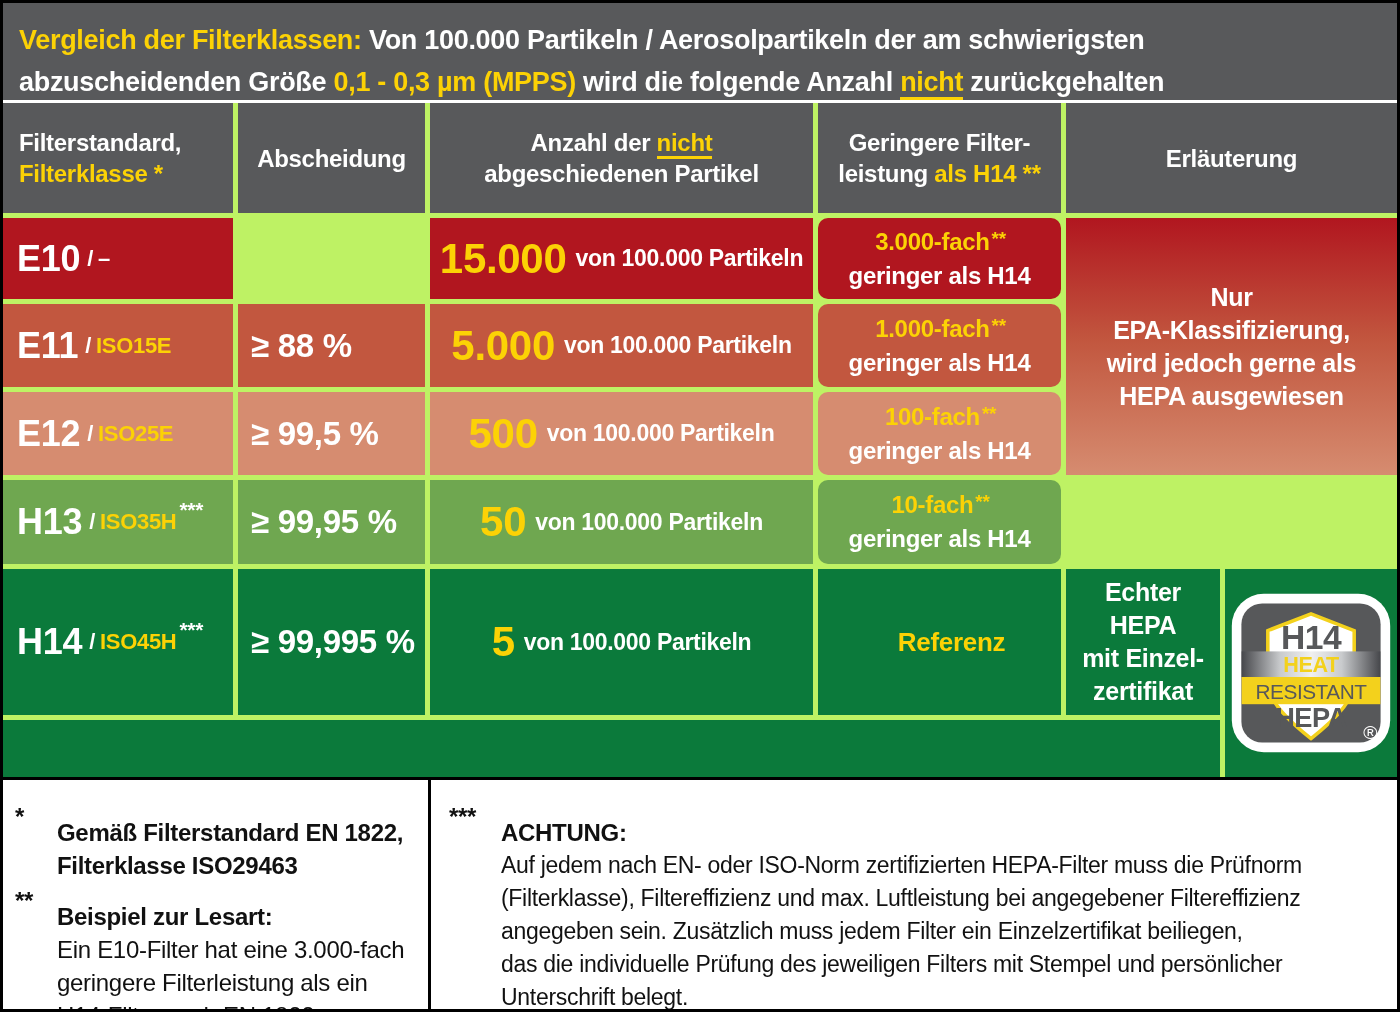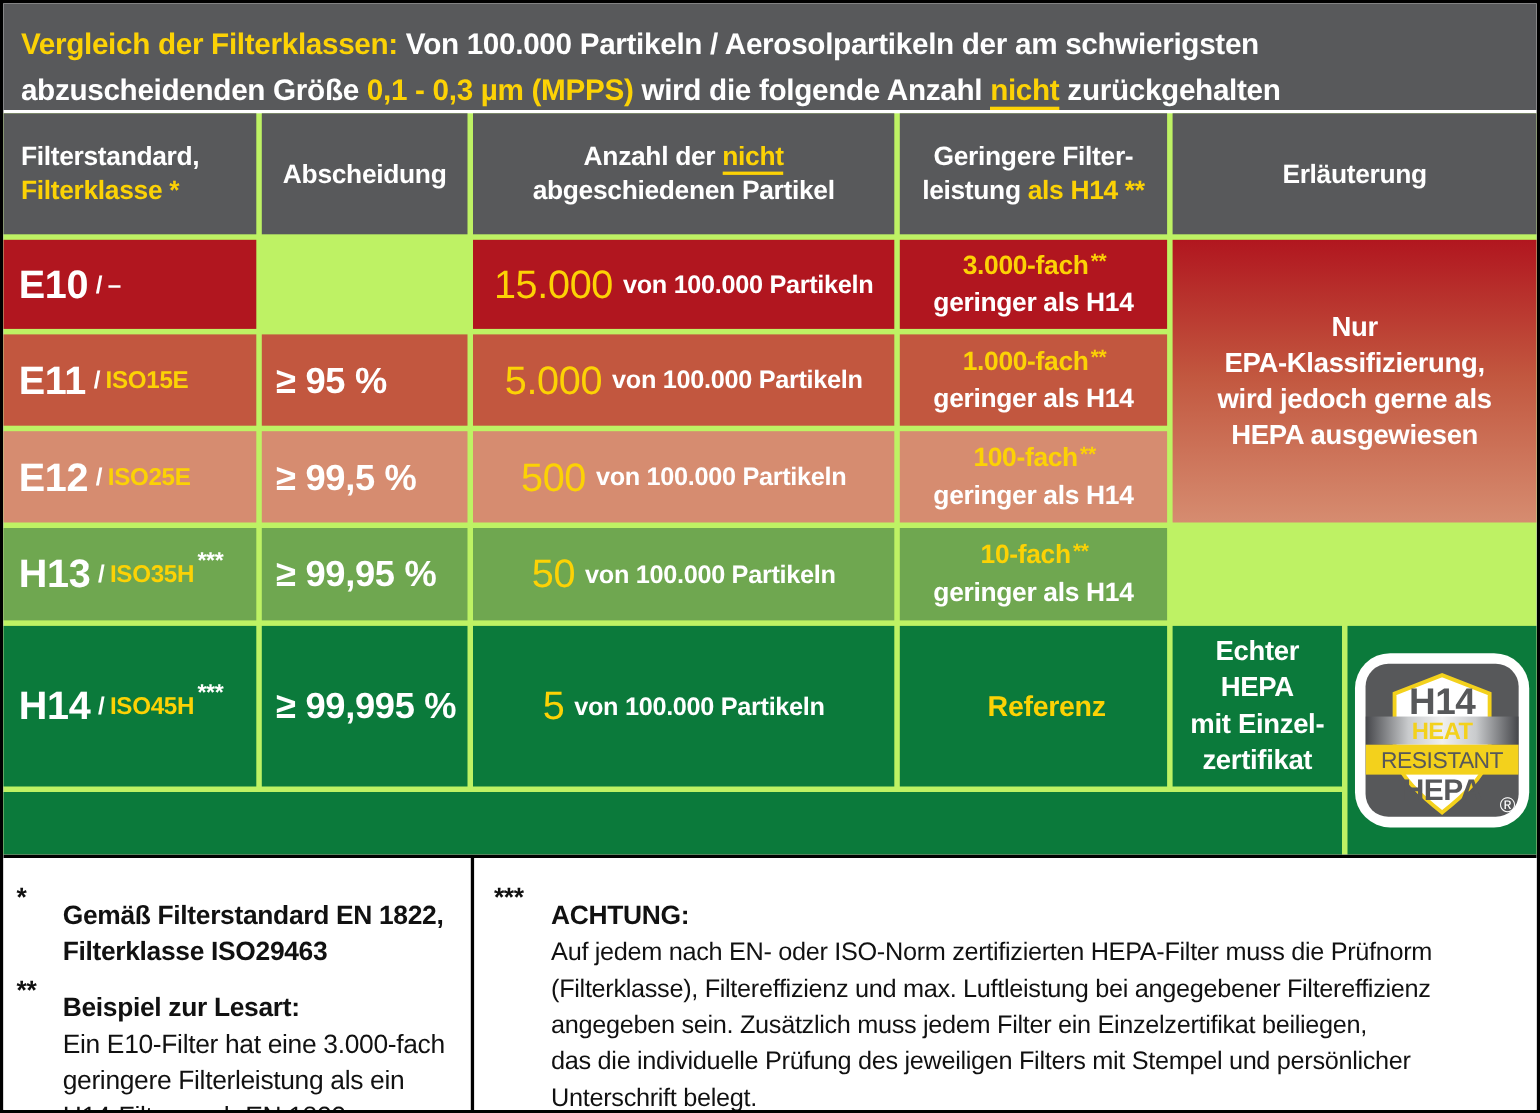--- a/index.html
+++ b/index.html
@@ -34,24 +34,24 @@
   .bg-h13 { background:#6fa750; }
   .bg-h14 { background:#0b7a3b; }
   .klasse { padding-left:14px; }
   .kl { font-size:36px; font-weight:bold; }
   .sep { font-size:22px; font-weight:bold; margin:0 5px 0 7px; }
   .iso { font-size:22px; font-weight:bold; color:#fcd205; }
   .iso-dash { color:#fff; }
   .sup { font-size:21px; font-weight:bold; position:relative; top:-12px; left:3px; }
   .absch { padding-left:13px; font-size:33px; font-weight:bold; }
   .anzahl { justify-content:center; }
-  .num { font-size:36px; font-weight:normal; color:#fcd205; }
+  .num { font-size:42px; font-weight:bold; color:#fcd205; }
   .numsuf { font-size:23px; font-weight:bold; margin-left:9px; }
   .faktor { flex-direction:column; justify-content:center; text-align:center;
-            font-weight:bold; font-size:24px; line-height:32px; }
+            font-weight:bold; font-size:24px; line-height:32px;border-radius:10px; }
   .sup2 { font-size:19px; position:relative; top:-5px; left:2px; }
   .ref { font-size:26px; font-weight:bold; }
   .referenz { justify-content:center;padding-left:24px; }
   .merged {
     background:linear-gradient(180deg,#b1161f 0%, #c2573f 48%, #d68c70 100%);
     justify-content:center; text-align:center;
   }
   .pre { white-space:pre-line; font-weight:bold; font-size:25px; line-height:33px; text-align:center; }
   .erl { justify-content:center; }
   .band { background:#0b7a3b; }
@@ -118,21 +118,21 @@
 wird jedoch gerne als
 HEPA ausgewiesen</div>
     </div>
 
     <div class="cell klasse bg-e11" style="grid-area:3/1">
       <span class="kl">E11</span>
         <span class="sep">/</span>
         <span class="iso">ISO15E</span>
     </div>
     <div class="cell absch bg-e11" style="grid-area:3/2">
-        <span>≥ 95 %</span>
+        <span>≥ 88 %</span>
       </div>
     <div class="cell anzahl bg-e11" style="grid-area:3/3">
       <span class="num">5.000</span>
         <span class="numsuf">von 100.000 Partikeln</span>
     </div>
     <div class="cell faktor bg-e11" style="grid-area:3/4">
       <div><span class="y">1.000-fach</span><span class="y sup2">**</span></div>
       <div>geringer als H14</div>
     </div>
 

